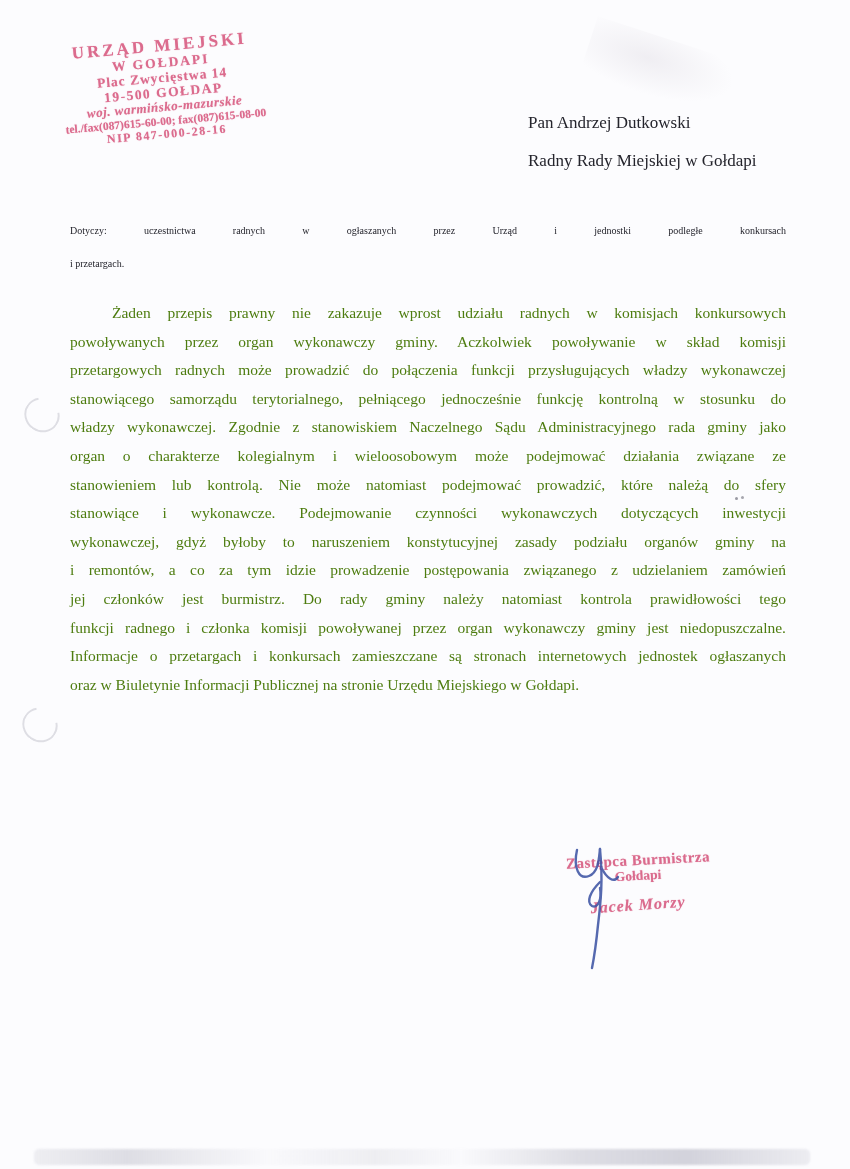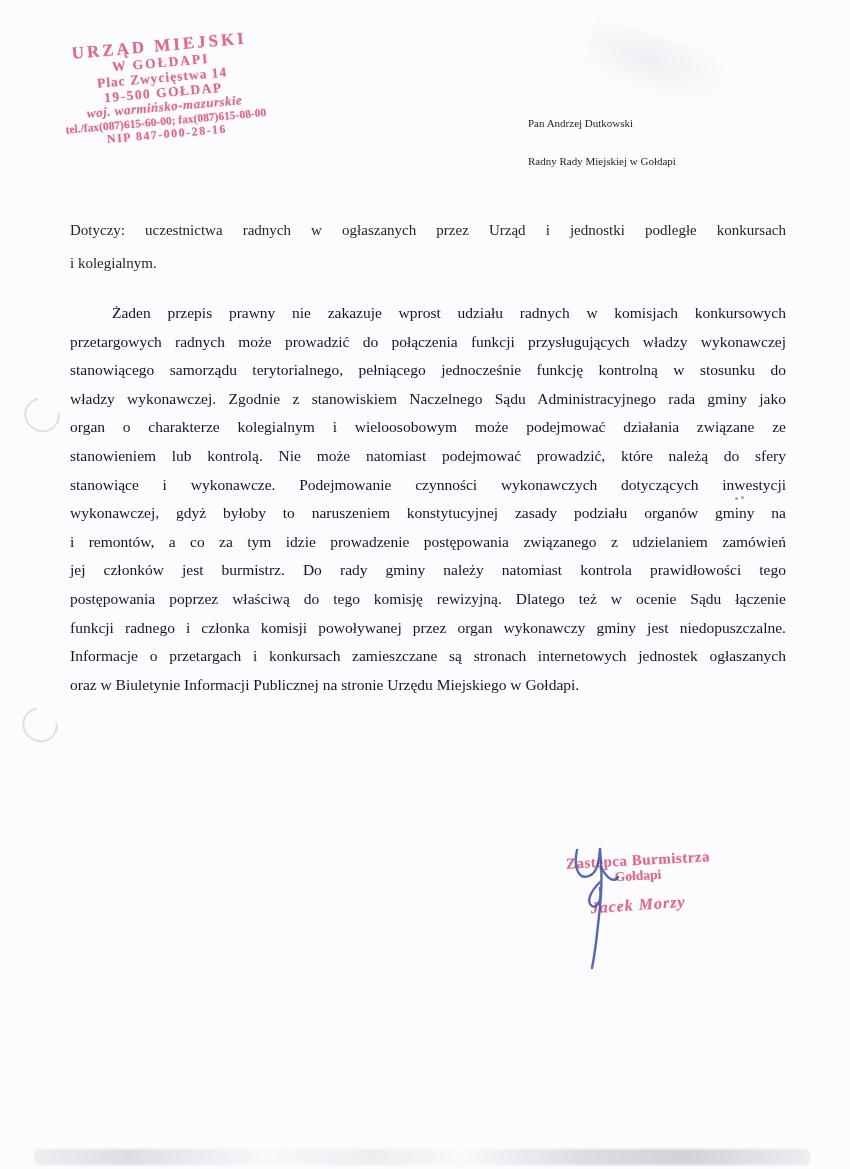--- a/index.html
+++ b/index.html
@@ -30,37 +30,37 @@
   .hstamp .st2{font-size:13.5px;font-weight:bold;letter-spacing:2px;}
   .hstamp .st3{font-size:13.5px;font-weight:bold;letter-spacing:1px;}
   .hstamp .st4{font-size:13.5px;font-weight:bold;letter-spacing:1.5px;}
   .hstamp .st5{font-size:13px;font-style:italic;font-weight:bold;letter-spacing:.5px;}
   .hstamp .st6{font-size:11.5px;font-weight:bold;}
   .hstamp .st7{font-size:12px;font-weight:bold;letter-spacing:1.5px;}
 
   
   .addressee{
     position:absolute; left:528px; top:104px;
-    font-size:11px; line-height:38px;
+    font-size:17px; line-height:38px;
     color:#24242c;
   }
 
   
   .subject{
     position:absolute; left:70px; top:214px; width:716px;
-    font-size:15px; line-height:33px;
+    font-size:10px; line-height:33px;
     color:#24242c;
   }
   .jline{text-align:justify;text-align-last:justify;}
 
   
   .bodytext{
     position:absolute; left:70px; top:299px; width:716px;
     font-size:15.5px; line-height:28.6px;
-    color:#0f172a;
+    color:#4d7c0f;
   }
   .bodytext .indent{padding-left:42px;}
   .bodytext .lastline{text-align:right;text-align-last:left;}
 
   
   .sigblock{
     position:absolute; left:538px; top:852px; width:200px;
     color:#d85f84;
     text-shadow:0 0 1px rgba(216,95,132,.5);
     opacity:.92;
@@ -124,35 +124,35 @@
 
   <div class="smudge-tr"></div>
 
   <div class="addressee">
     <div>Pan Andrzej Dutkowski</div>
     <div>Radny Rady Miejskiej w Gołdapi</div>
   </div>
 
   <div class="subject">
     <div class="jline">Dotyczy: uczestnictwa radnych w ogłaszanych przez Urząd i jednostki podległe konkursach</div>
-    <div>i kolegialnym.</div>
+    <div>i przetargach.</div>
   </div>
 
   <div class="bodytext">
     <div class="jline indent">Żaden przepis prawny nie zakazuje wprost udziału radnych w komisjach konkursowych</div>
+    <div class="jline">powoływanych przez organ wykonawczy gminy. Aczkolwiek powoływanie w skład komisji</div>
     <div class="jline">przetargowych radnych może prowadzić do połączenia funkcji przysługujących władzy wykonawczej</div>
     <div class="jline">stanowiącego samorządu terytorialnego, pełniącego jednocześnie funkcję kontrolną w stosunku do</div>
     <div class="jline">władzy wykonawczej. Zgodnie z stanowiskiem Naczelnego Sądu Administracyjnego rada gminy jako</div>
     <div class="jline">organ o charakterze kolegialnym i wieloosobowym może podejmować działania związane ze</div>
     <div class="jline">stanowieniem lub kontrolą. Nie może natomiast podejmować prowadzić, które należą do sfery</div>
     <div class="jline">stanowiące i wykonawcze. Podejmowanie czynności wykonawczych dotyczących inwestycji</div>
     <div class="jline">wykonawczej, gdyż byłoby to naruszeniem konstytucyjnej zasady podziału organów gminy na</div>
     <div class="jline">i remontów, a co za tym idzie prowadzenie postępowania związanego z udzielaniem zamówień</div>
     <div class="jline">jej członków jest burmistrz. Do rady gminy należy natomiast kontrola prawidłowości tego</div>
-    <div class="jline">postępowania poprzez właściwą do tego komisję rewizyjną. Dlatego też w ocenie Sądu łączenie</div>
     <div class="jline">funkcji radnego i członka komisji powoływanej przez organ wykonawczy gminy jest niedopuszczalne.</div>
     <div class="jline">Informacje o przetargach i konkursach zamieszczane są stronach internetowych jednostek ogłaszanych</div>
     <div class="lastline">oraz w Biuletynie Informacji Publicznej na stronie Urzędu Miejskiego w Gołdapi.</div>
   </div>
 
   <div class="sigblock">
     <div class="sg1">Zastępca Burmistrza</div>
     <div class="sg2">Gołdapi</div>
     <div class="sg3">Jacek Morzy</div>
   </div>

